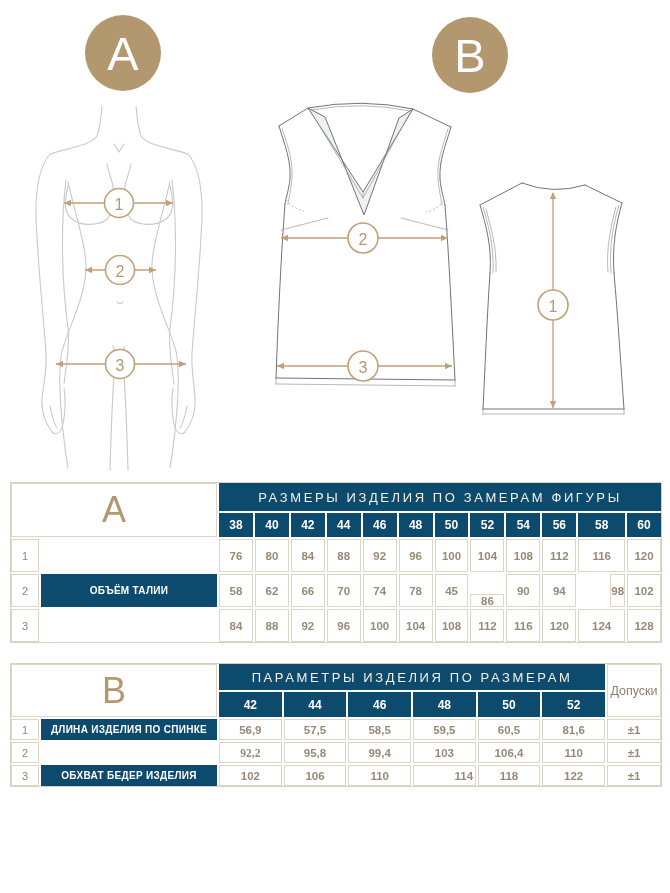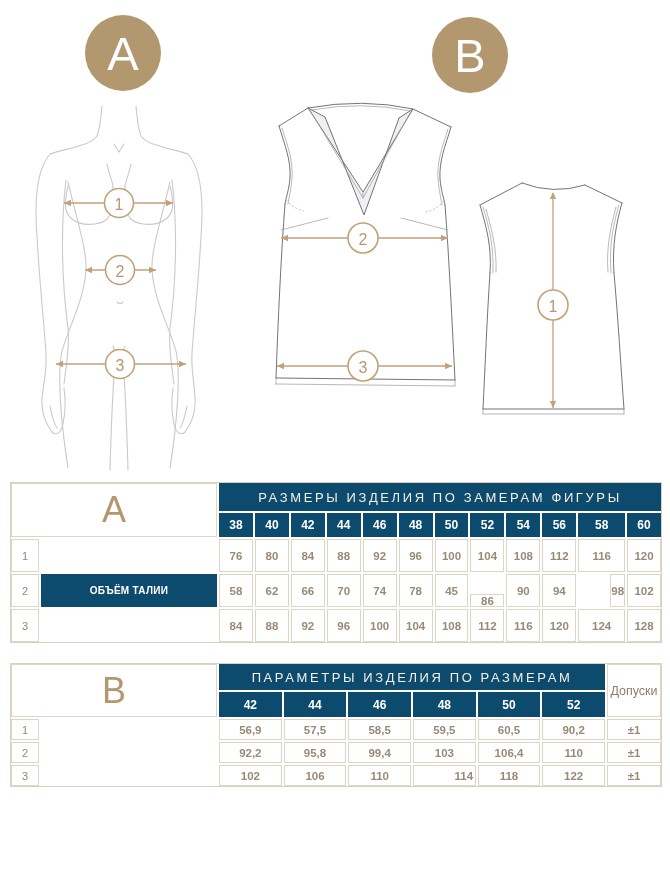--- a/index.html
+++ b/index.html
@@ -274,36 +274,38 @@
   <div class="c bordered corner">B</div>
   <div class="c tan title">ПАРАМЕТРЫ ИЗДЕЛИЯ ПО РАЗМЕРАМ</div>
   <div class="c bordered tolh">Допуски</div>
 <div class="c tan size" style="grid-area: 2 / 3;">42</div>
     <div class="c tan size" style="grid-area: 2 / 4;">44</div>
     <div class="c tan size" style="grid-area: 2 / 5;">46</div>
     <div class="c tan size" style="grid-area: 2 / 6;">48</div>
     <div class="c tan size" style="grid-area: 2 / 7;">50</div>
     <div class="c tan size" style="grid-area: 2 / 8;">52</div>
     <div class="c bordered num" style="grid-area: 3 / 1;">1</div>
+    <div class="c tan lbl" style="grid-area: 3 / 2;">ДЛИНА ИЗДЕЛИЯ ПО СПИНКЕ</div>
     <div class="c bordered val" style="grid-area: 3 / 3;">56,9</div>
     <div class="c bordered val" style="grid-area: 3 / 4;">57,5</div>
     <div class="c bordered val" style="grid-area: 3 / 5;">58,5</div>
     <div class="c bordered val" style="grid-area: 3 / 6;">59,5</div>
     <div class="c bordered val" style="grid-area: 3 / 7;">60,5</div>
-    <div class="c bordered val" style="grid-area: 3 / 8;">90,2</div>
+    <div class="c bordered val" style="grid-area: 3 / 8;">81,6</div>
     <div class="c bordered val" style="grid-area: 3 / 9;">±1</div>
     <div class="c bordered num" style="grid-area: 4 / 1;">2</div>
-    <div class="c bordered val" style="grid-area: 4 / 3;">92,2</div>
+    <div class="c bordered val" style="grid-area: 4 / 3; font-family: Liberation Serif, serif;">92,2</div>
     <div class="c bordered val" style="grid-area: 4 / 4;">95,8</div>
     <div class="c bordered val" style="grid-area: 4 / 5;">99,4</div>
     <div class="c bordered val" style="grid-area: 4 / 6;">103</div>
     <div class="c bordered val" style="grid-area: 4 / 7;">106,4</div>
     <div class="c bordered val" style="grid-area: 4 / 8;">110</div>
     <div class="c bordered val" style="grid-area: 4 / 9;">±1</div>
     <div class="c bordered num" style="grid-area: 5 / 1;">3</div>
+    <div class="c tan lbl" style="grid-area: 5 / 2;">ОБХВАТ БЕДЕР ИЗДЕЛИЯ</div>
     <div class="c bordered val" style="grid-area: 5 / 3;">102</div>
     <div class="c bordered val" style="grid-area: 5 / 4;">106</div>
     <div class="c bordered val" style="grid-area: 5 / 5;">110</div>
     <div class="c bordered val" style="grid-area: 5 / 6; padding-left: 39px;">114</div>
     <div class="c bordered val" style="grid-area: 5 / 7;">118</div>
     <div class="c bordered val" style="grid-area: 5 / 8;">122</div>
     <div class="c bordered val" style="grid-area: 5 / 9;">±1</div>
   </div>
 
 </body></html>

